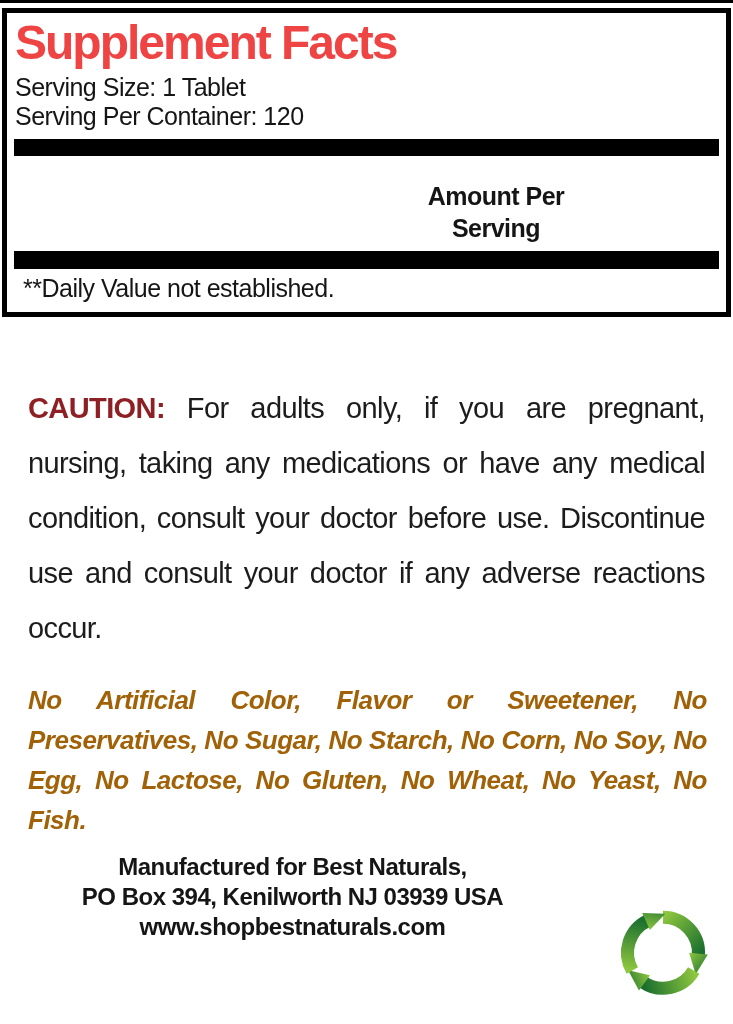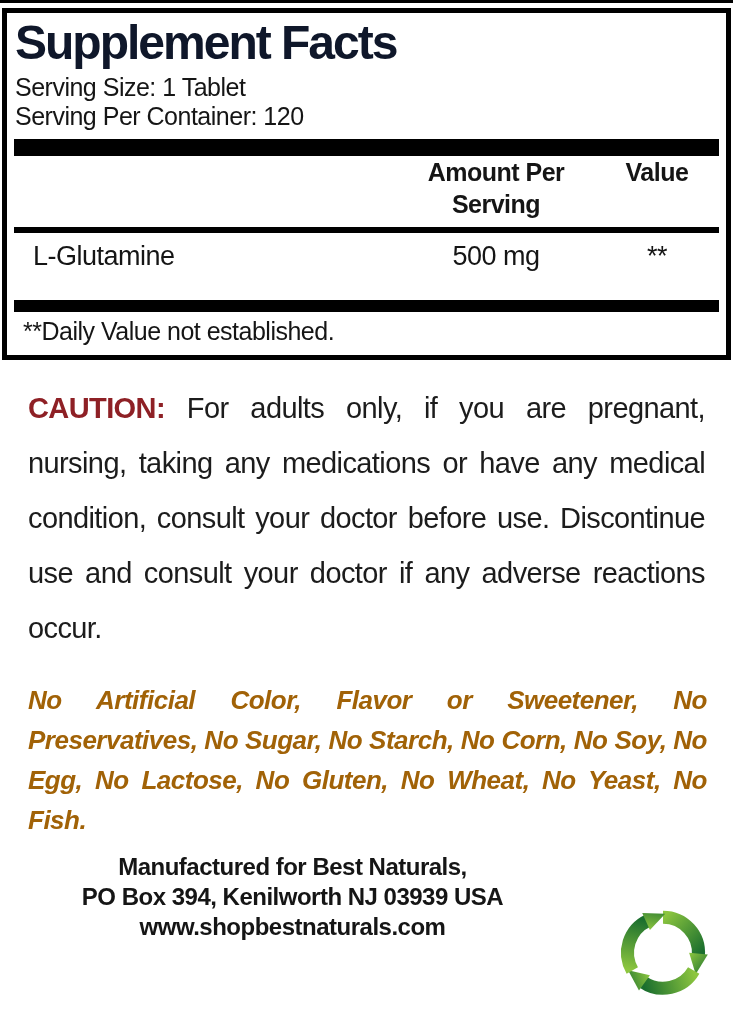--- a/index.html
+++ b/index.html
@@ -20,34 +20,34 @@
 
   
   .facts-box {
     position:absolute; top:8px; left:2px; right:2px;
     border:5px solid #000;
     background:#fff;
   }
   .facts-title {
     font-size:48px; font-weight:bold; letter-spacing:-2px;
     line-height:52px; padding:4px 6px 0 8px;
-    color:#0f172a;
+    color:#ef4444;
   }
   .serving-row {
     display:flex; justify-content:space-between; align-items:baseline;
     font-size:25px; letter-spacing:-0.5px;
     padding:4px 10px 8px 8px;
     flex-direction:column;
   }
   .bar-thick { height:17px; background:#000; margin:0 7px; }
   .bar-thick-2 { height:12px; background:#000; margin:0 7px; }
   .bar-thin { height:6px; background:#000; margin:0 7px; }
   .hdr-row {
     display:flex; justify-content:flex-end;
-    padding:0 8px 7px 8px;
+    padding:24px 8px 7px 8px;
     font-weight:bold; font-size:25px; line-height:32px;
     letter-spacing:-0.5px;
     margin-left:40px;
   }
   .col-amount { width:200px; text-align:center; }
   .col-dv { width:122px; text-align:center; }
   .data-row {
     display:flex; align-items:flex-start;
     padding:8px 8px 28px 8px;
     font-size:27px; letter-spacing:-0.5px;
@@ -107,31 +107,25 @@
     </div>
 
     <div class="bar-thick"></div>
 
     <div class="hdr-row">
       <div class="col-amount">
         <div>Amount Per</div>
         <div>Serving</div>
       </div>
       <div class="col-dv">
-        <div>Value</div>
       </div>
     </div>
 
     <div class="bar-thin"></div>
 
-    <div class="data-row">
-      <span class="row-name">L-Glutamine</span>
-      <span class="col-amount">500 mg</span>
-      <span class="col-dv">**</span>
-    </div>
 
     <div class="bar-thick-2"></div>
 
     <div class="facts-footnote">**Daily Value not established.</div>
   </div>
 
   <div style="height:346px"></div>
 
 
   <p class="p-copy p-caution">

